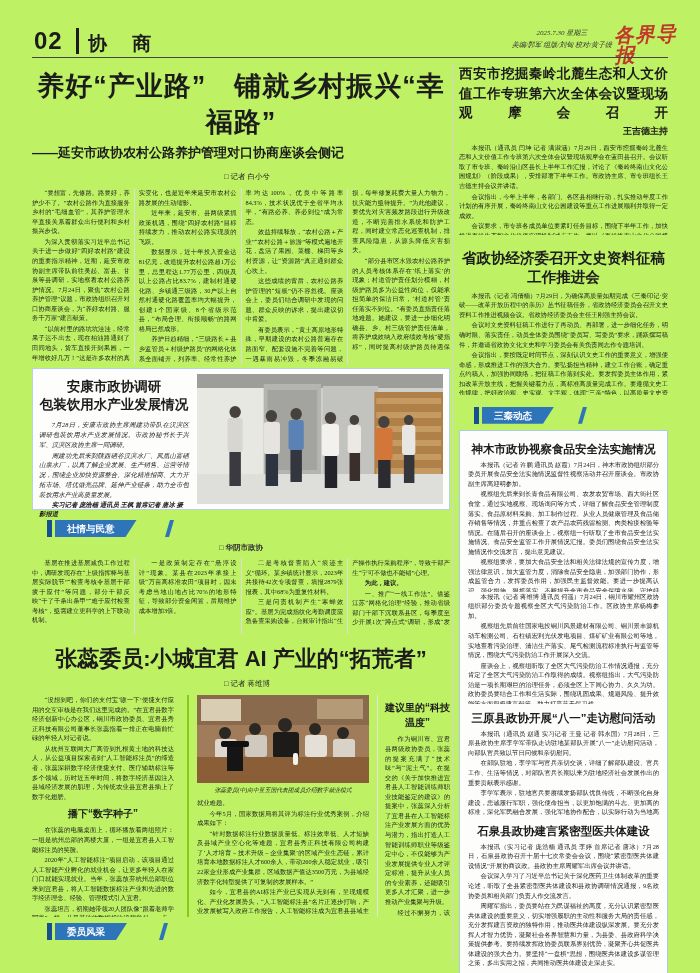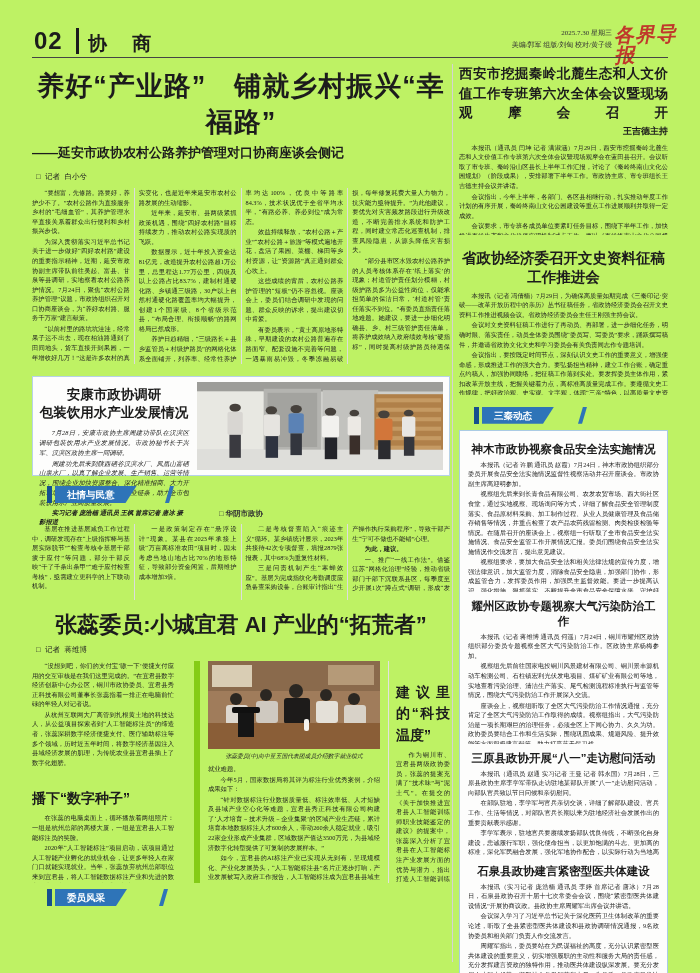--- a/index.html
+++ b/index.html
@@ -4,43 +4,43 @@
 <style>
   html,body{margin:0;padding:0;background:#e9e9e7;}
   #page{position:relative;width:700px;height:973px;background:#bef264;overflow:hidden;
         font-family:"Liberation Serif","DejaVu Serif",serif;color:#1c1c1c;}
   
   .hdr-pageno{position:absolute;left:34px;top:27px;font-family:"Liberation Sans",sans-serif;
         font-size:24px;font-weight:bold;letter-spacing:1px;}
   .hdr-sep{position:absolute;left:76px;top:28px;width:3px;height:26px;background:#1c1c1c;}
   .hdr-section{position:absolute;left:88px;top:31px;font-family:"Liberation Sans",sans-serif;
         font-size:19px;font-weight:bold;letter-spacing:10px;}
-  .hdr-meta{position:absolute;right:88px;top:28px;text-align:right;font-size:7px;color:#333;line-height:1.7;}
+  .hdr-meta{position:absolute;right:88px;top:28px;text-align:center;font-size:7px;color:#333;line-height:1.7;font-style:italic;}
   .masthead{position:absolute;right:8px;top:24px;width:78px;font-size:20px;font-weight:bold;
         color:#c0392b;font-style:italic;line-height:1.0;letter-spacing:1px;transform:rotate(-2deg);}
   .hdr-rule{position:absolute;left:32px;right:32px;top:57px;height:1px;background:#444;}
   .zone-divider{position:absolute;left:452px;top:64px;width:1px;height:898px;background:#d4d4d2;}
   
   .left-zone{position:absolute;left:32px;top:60px;width:418px;}
   .right-zone{position:absolute;left:459px;top:60px;width:209px;}
   
   .news p{margin:0 0 1px 0;text-indent:2em;text-align:justify;line-height:1.52;}
   .news p.noindent{text-indent:0;}
-  .news p.sub-center{text-indent:0;font-weight:bold;
-        font-family:"Liberation Sans",sans-serif;font-size:14px;margin:21px 0 4px;}
+  .news p.sub-center{text-indent:0;text-align:center;font-weight:bold;
+        font-family:"Liberation Sans",sans-serif;font-size:10px;margin:5px 0 4px;}
   .news p.lead-bold{font-weight:bold;text-indent:2em;}
   
   .main-title{font-family:"Liberation Sans",sans-serif;font-size:27px;font-weight:bold;
         text-align:center;letter-spacing:1px;margin:8px 0 4px;}
   .main-sub{font-family:"Liberation Sans",sans-serif;font-size:13px;font-weight:bold;text-align:left;margin:2px 0 10px;}
-  .byline{font-size:7.5px;color:#222;margin:0 0 6px 4px;font-family:Liberation Mono, monospace;}
+  .byline{font-size:7.5px;color:#222;margin:0 0 6px 12px;font-family:Liberation Serif, serif;text-align:center;}
   .cols4{font-size:6.3px;column-count:4;column-gap:9px;column-rule:1px solid #ddd;
         height:176px;overflow:hidden;column-fill:auto;}
   
-  .ankang-box{margin-top:12px;border:1px solid #b7d2e8;background:#fdfdfc;height:100px;
+  .ankang-box{margin-top:4px;border:1px solid #b7d2e8;background:#fdfdfc;height:142px;
         display:flex;padding:5px 6px;box-sizing:border-box;}
   .ankang-left{width:150px;padding-right:8px;}
   .ankang-title{font-family:"Liberation Sans",sans-serif;font-weight:bold;font-size:13.5px;
         text-align:center;line-height:1.35;margin:4px 0 6px;}
   .ankang-body{font-size:6.4px;font-style:italic;}
   .ankang-credit{font-size:6.4px;font-weight:bold;font-style:italic;text-indent:2em;margin-top:2px;}
   .ankang-photo{flex:1;}
   
   .banner{position:relative;height:17px;margin:10px 15px 6px;}
   .banner .bar{position:absolute;left:0;top:0;width:5px;height:17px;background:#16508e;}
@@ -55,21 +55,21 @@
         text-align:center;letter-spacing:2px;margin:4px 0 3px;}
   .sq-byline{text-align:center;font-size:7.5px;font-weight:bold;margin-bottom:5px;
         font-family:"Liberation Sans",sans-serif;color:#333;}
   .sq-cols{font-size:6.3px;column-count:4;column-gap:9px;column-rule:1px solid #ddd;
         height:76px;overflow:hidden;column-fill:auto;}
   
   .zr-title{font-family:"Liberation Sans",sans-serif;font-size:22px;font-weight:bold;
         text-align:center;margin:10px 0 5px;}
   .zr-cols{display:flex;gap:8px;height:222px;overflow:hidden;}
   .zr-col{font-size:6.3px;overflow:hidden;}
-  .zr-c1{width:142px;border-right:6px solid #84cc16;padding-right:20px;}
+  .zr-c1{width:142px;border-right:2px solid #84cc16;padding-right:13px;}
   .zr-c2{width:172px;}
   .zr-c3{flex:1;border-left:1px solid #e2e2e0;padding-left:7px;}
   .zr-caption{font-size:5.8px;font-style:italic;text-align:center;margin:2px 0 3px;color:#222;}
   
   .r-title2{font-family:"Liberation Sans",sans-serif;font-size:13.5px;font-weight:bold;
         text-align:justify;text-align-last:justify;line-height:1.45;margin:4px 0 2px;}
   .r-host{text-align:right;font-size:9px;font-weight:bold;margin:2px 0 5px;
         font-family:"Liberation Sans",sans-serif;}
   .r-body{font-size:6.3px;overflow:hidden;}
   .r-art1 .r-body{height:92px;}
@@ -284,21 +284,20 @@
     <div class="sanqin-box news" id="sanqin-box">
         <div class="sq-item">
           <div class="sq-item-title">神木市政协视察食品安全法实施情况</div>
           <div class="sq-item-body" style="height: 132px;">
             <p>本报讯（记者 许鹏 通讯员 赵霞）7月24日，神木市政协组织部分委员开展食品安全法实施情况监督性视察活动并召开座谈会。市政协副主席高迎明参加。</p>
             <p>视察组先后来到长青食品有限公司、农发农贸市场、西大街社区食堂，通过实地视察、现场询问等方式，详细了解食品安全管理制度落实、食品原材料采购、加工制作过程、从业人员健康管理及食品储存销售等情况，并重点检查了农产品农药残留检测、肉类检疫检验等情况。在随后召开的座谈会上，视察组一行听取了全市食品安全法实施情况、食品安全监管工作开展情况汇报。委员们围绕食品安全法实施情况作交流发言，提出意见建议。</p>
             <p>视察组要求，要加大食品安全法和相关法律法规的宣传力度，增强法律意识，加大监管力度，消除食品安全隐患，加强部门协作，形成监管合力，发挥委员作用，加强民主监督效能。要进一步提高认识，强化措施，狠抓落实，不断提升全市食品安全保障水平，守护好人民群众“舌尖上的安全”。</p>
           </div>
         </div>
         <div class="sq-item">
-          <div class="sq-item-title">耀州区政协专题视察大气污染防治工作</div>
           <div class="sq-item-body" style="height: 112px;">
             <p>本报讯（记者 蒋维博 通讯员 何遥）7月24日，铜川市耀州区政协组织部分委员专题视察全区大气污染防治工作。区政协主席杨梅参加。</p>
             <p>视察组先后前往国家电投铜川风景建材有限公司、铜川景丰源机动车检测公司、石柱镇宏利光伏发电项目、煤矿矿业有限公司等地，实地查看污染治理、清洁生产落实、尾气检测流程标准执行与监管等情况，围绕大气污染防治工作开展深入交流。</p>
             <p>座谈会上，视察组听取了全区大气污染防治工作情况通报，充分肯定了全区大气污染防治工作取得的成绩。视察组指出，大气污染防治是一项长期艰巨的治理任务，必须全区上下同心协力、久久为功。政协委员要结合工作和生活实际，围绕巩固成果、规避风险、提升效能等方面积极建言献策，助力打赢蓝天保卫战。</p>
           </div>
         </div>
         <div class="sq-item">
           <div class="sq-item-title">三原县政协开展“八一”走访慰问活动</div>
           <div class="sq-item-body" style="height: 88px;">
             <p>本报讯（通讯员 赵通 实习记者 王曼 记者 韩永国）7月28日，三原县政协主席李学军带队走访驻地某部队开展“八一”走访慰问活动，向部队官兵致以节日问候和亲切慰问。</p>

